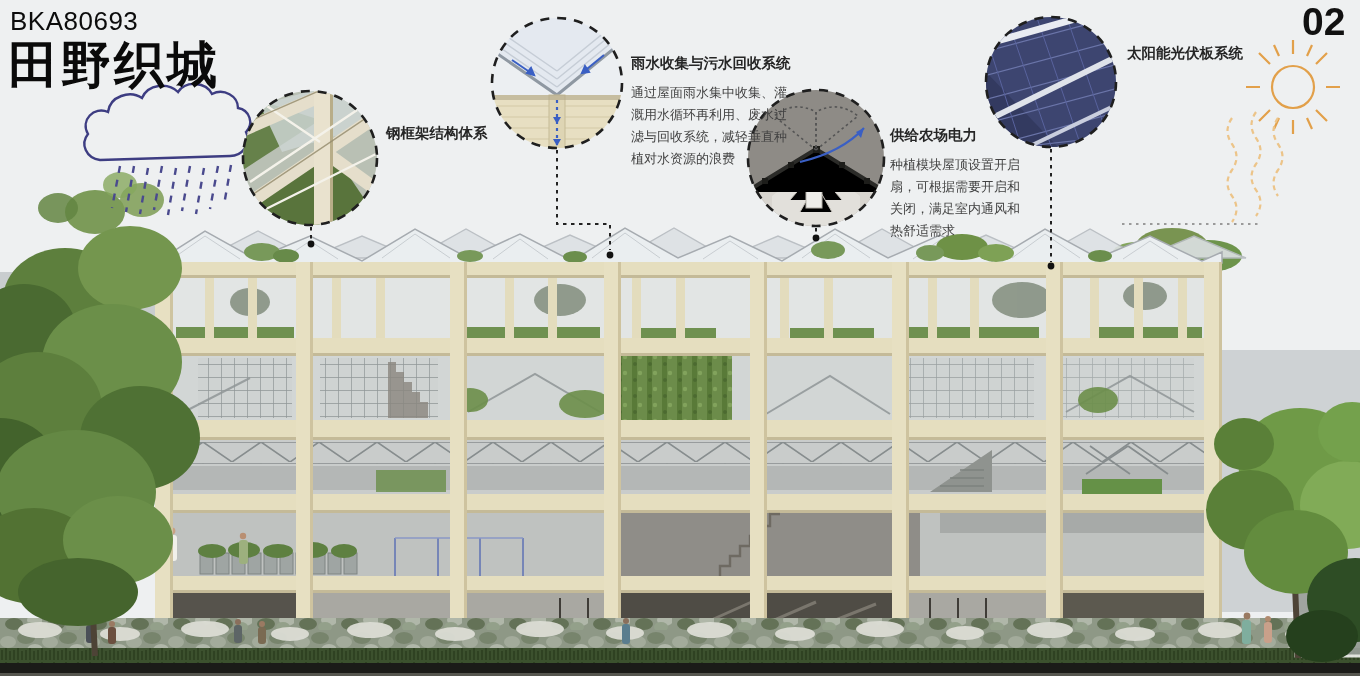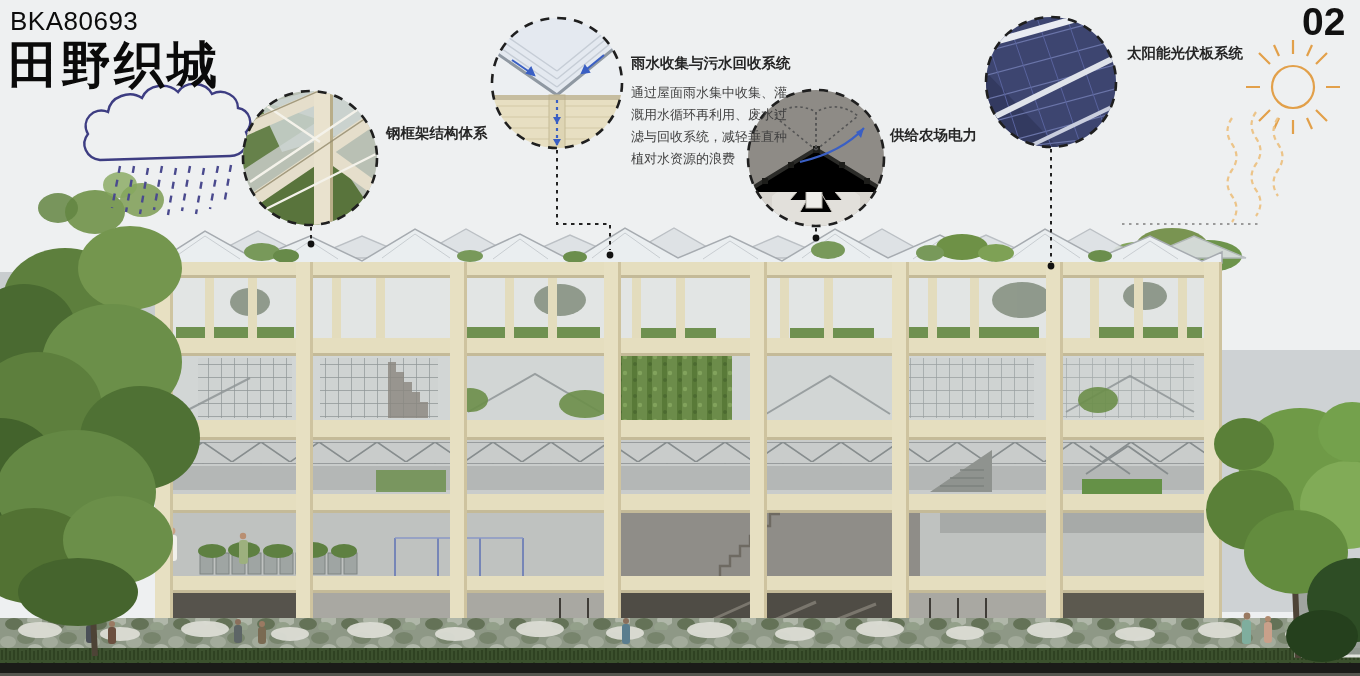--- a/index.html
+++ b/index.html
@@ -503,16 +503,17 @@
 
 <div class="overlay callout co1">
   <p class="c-title">钢框架结构体系</p>
 </div>
 <div class="overlay callout co2">
   <p class="c-title">雨水收集与污水回收系统</p>
   <p class="c-body">通过屋面雨水集中收集、灌溉用水循环再利用、废水过滤与回收系统，减轻垂直种植对水资源的浪费</p>
 </div>
 <div class="overlay callout co3">
   <p class="c-title">供给农场电力</p>
+  <p class="c-body">种植模块屋顶设置开启扇，可根据需要开启和关闭，满足室内通风和热舒适需求</p>
 </div>
 <div class="overlay callout co4">
   <p class="c-title">太阳能光伏板系统</p>
 </div>
 
 </body></html>

